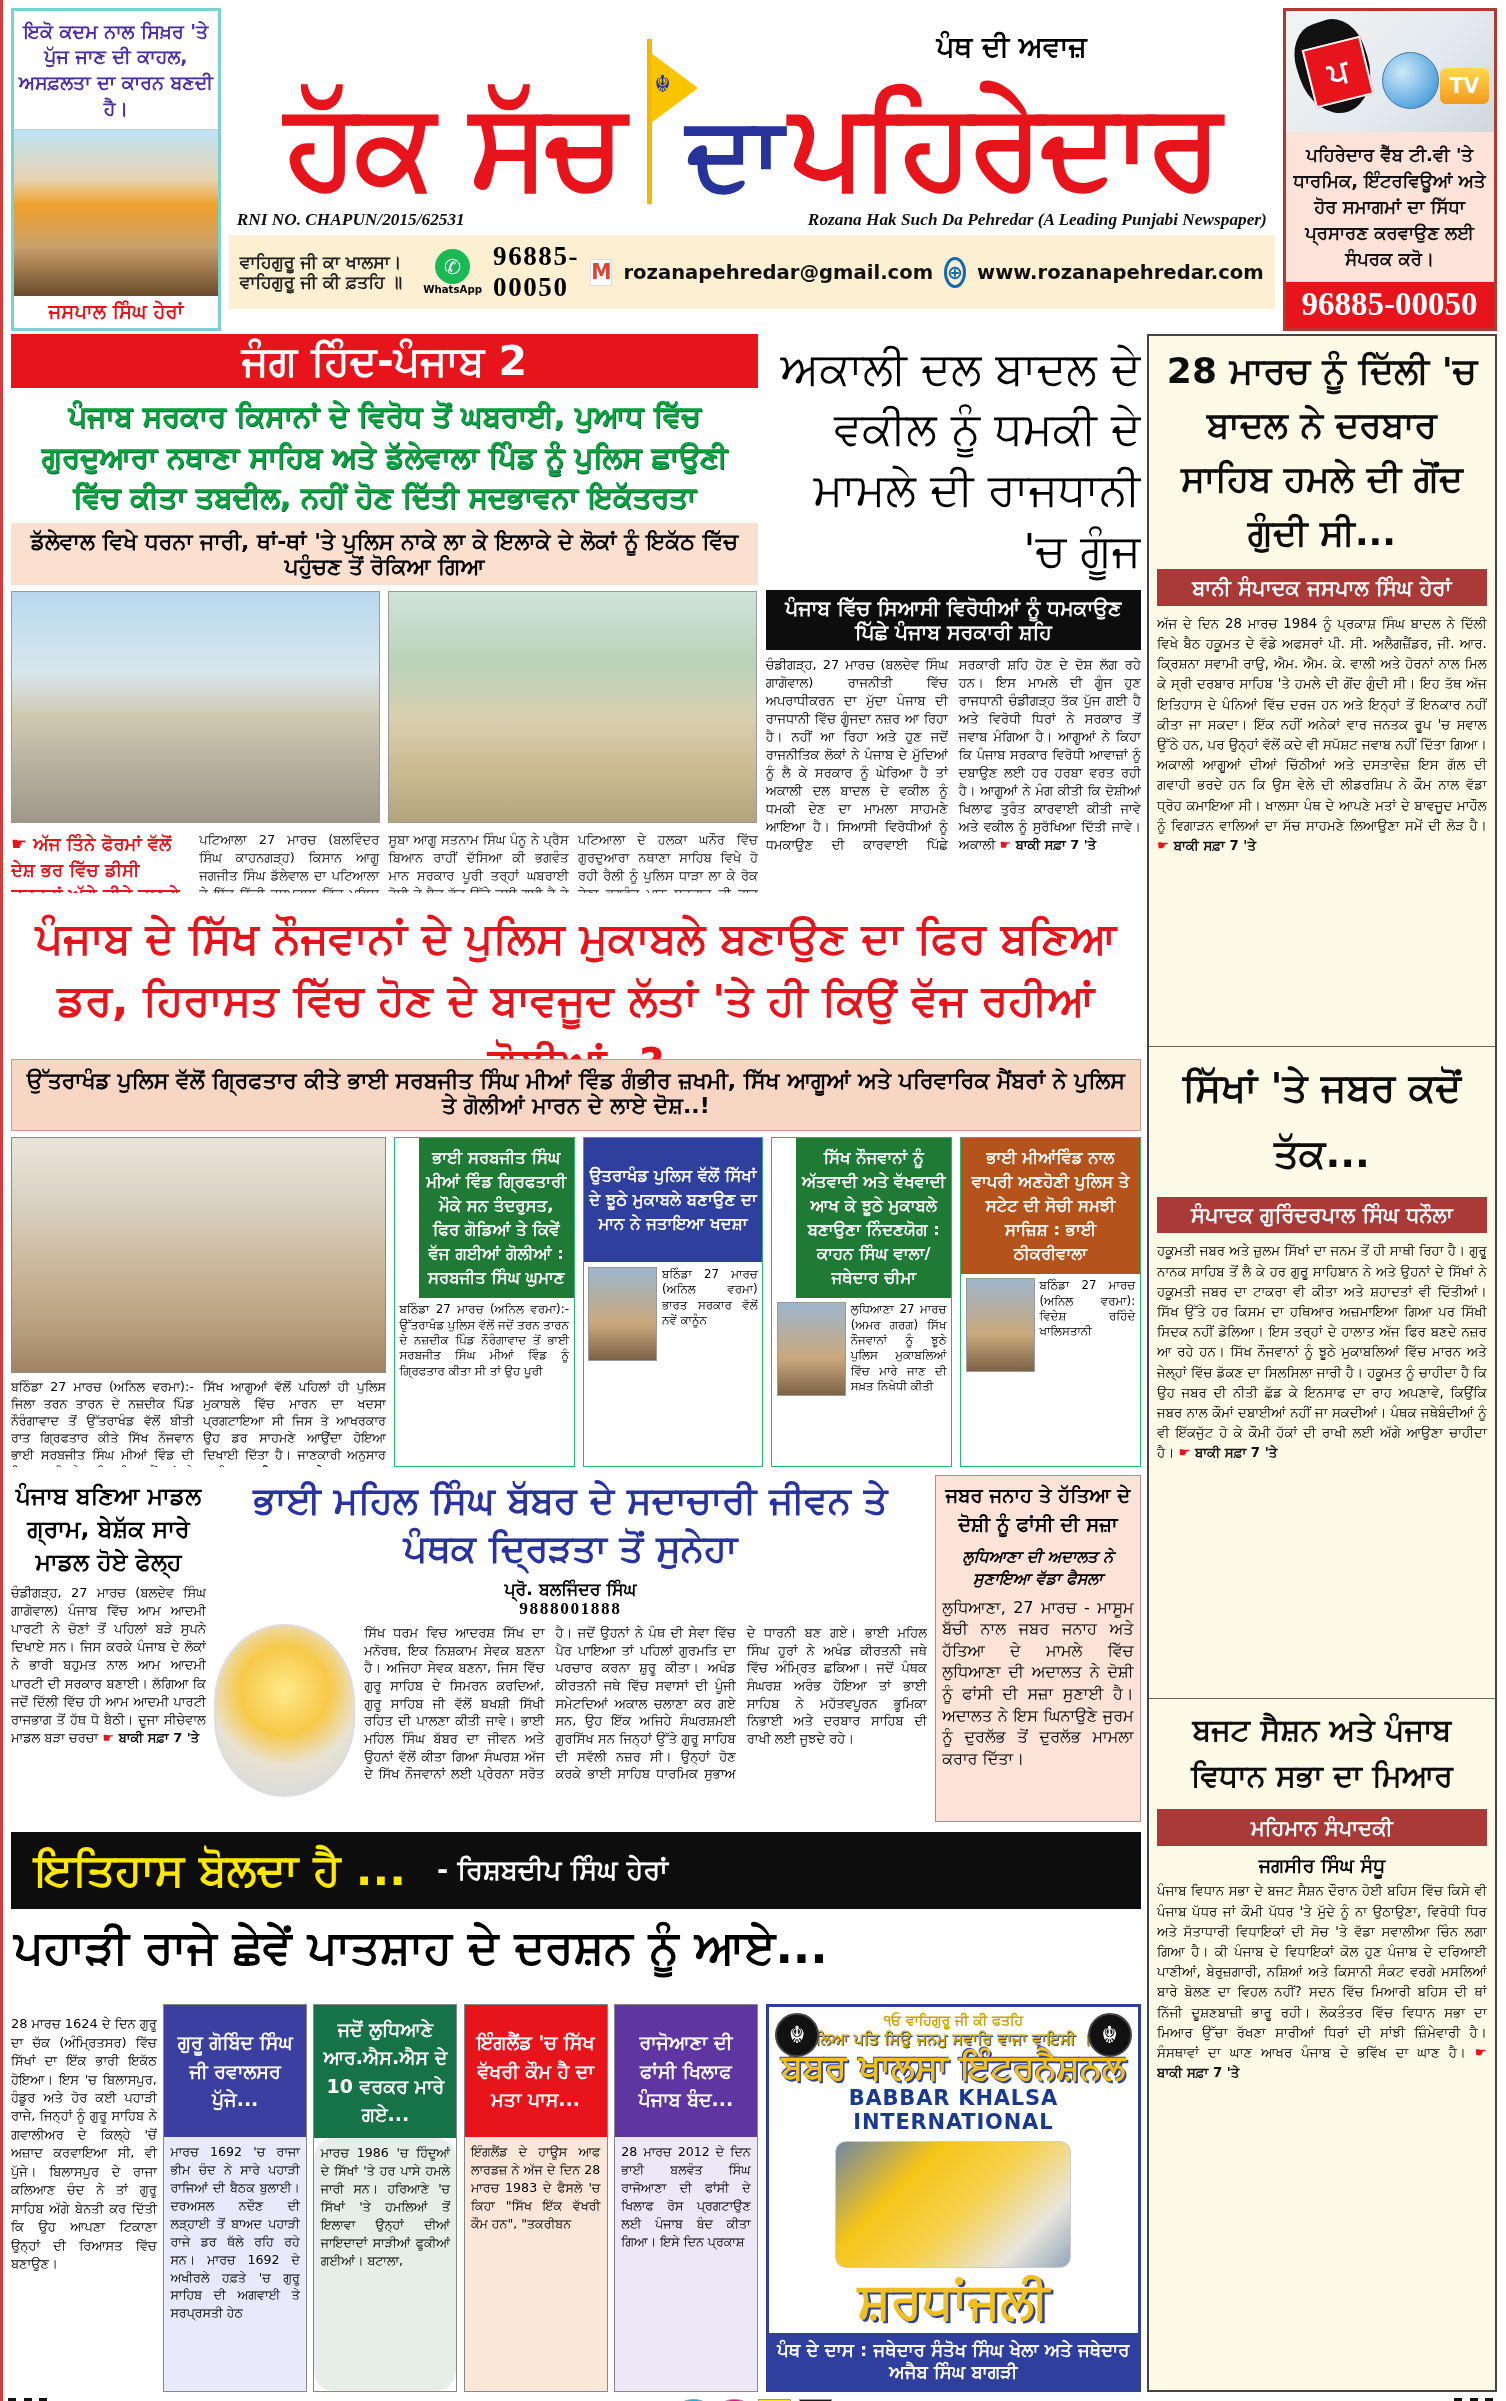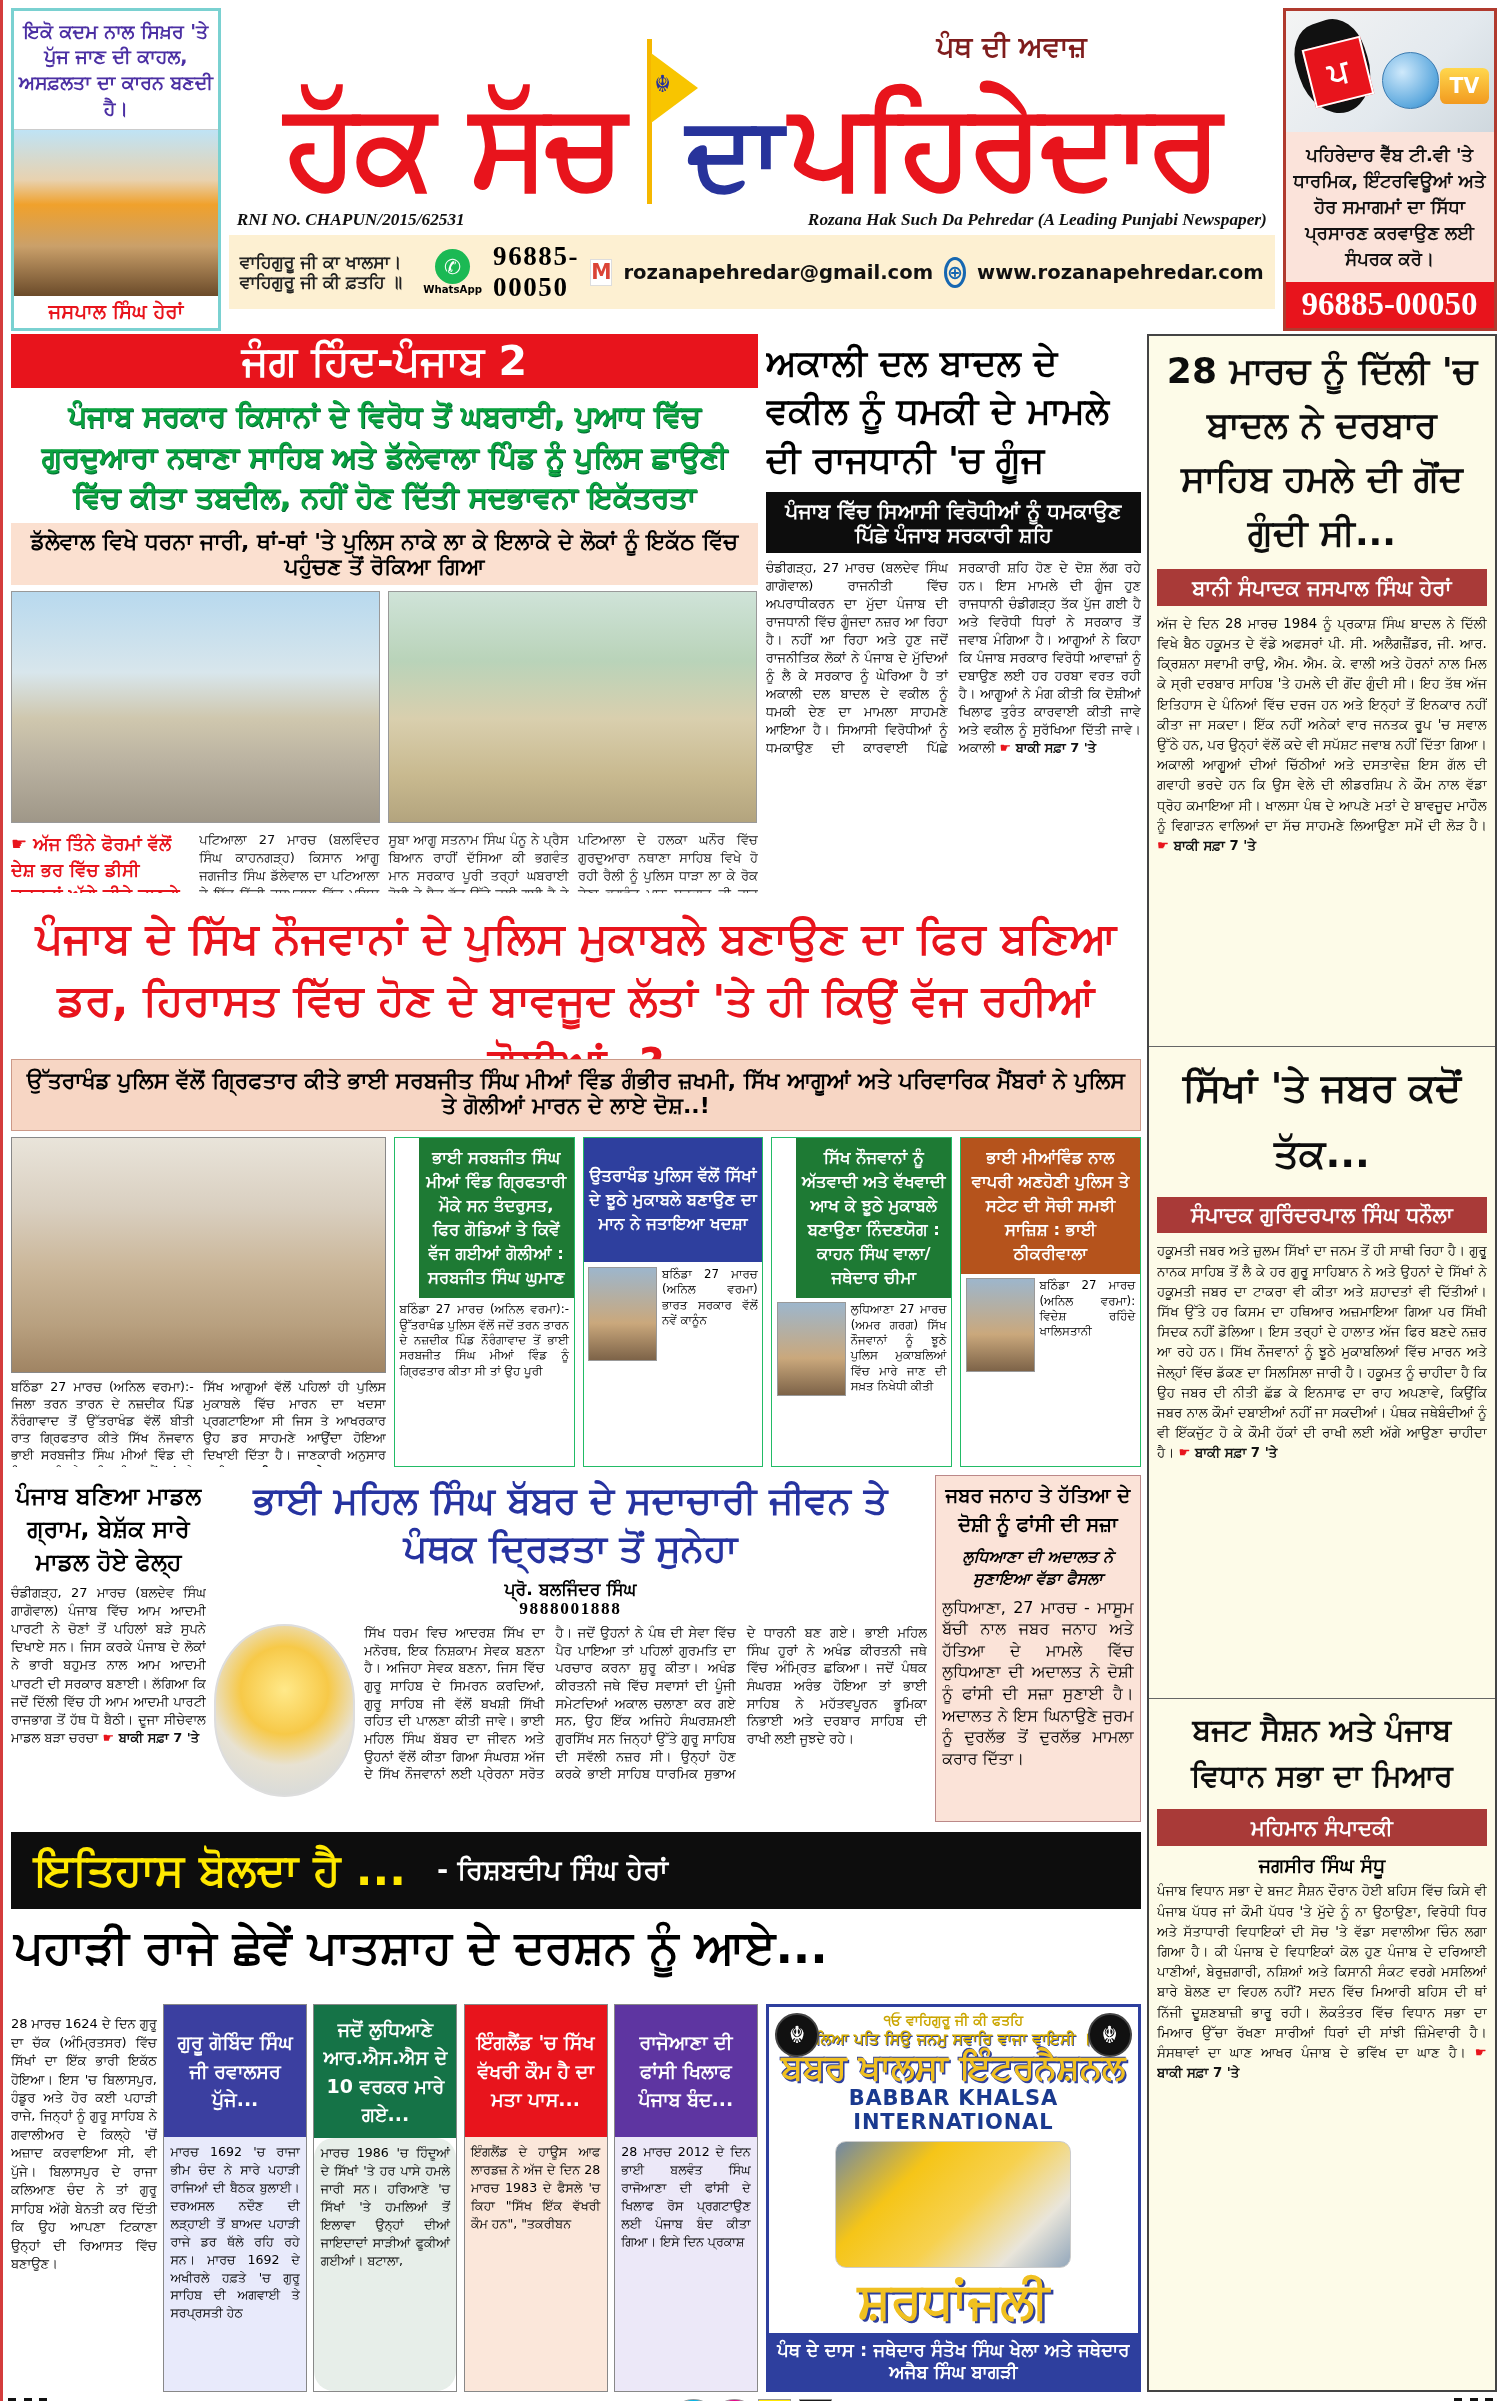--- a/index.html
+++ b/index.html
@@ -14,21 +14,21 @@
   .quote-photo { flex:1; background:linear-gradient(180deg,#bfe3f5 0%,#e8d2b0 30%,#f0a12c 45%,#caa06a 70%,#6b4b2a 100%); border-top:0.8px solid #ccc; position:relative; }
   .quote-author { color:#e8141c; font-weight:bold; font-size:19.6px; text-align:center; padding:4.7px 1.6px; }
   .mast-center { flex:1; display:flex; flex-direction:column; }
   .mast-title-row { height:196px; display:flex; align-items:flex-end; justify-content:center; position:relative; white-space:nowrap; }
   .mast-title-row .t-red { color:#e8141c; font-weight:900; font-size:118px; line-height:1; letter-spacing:-3.1px; }
   .mast-title-row .t-blue { color:#27339b; font-weight:900; font-size:102px; line-height:1; margin:0 6.3px; }
   .flag { width:55px; height:165px; position:relative; margin:0 1.6px; flex:0 0 auto; }
   .flag .pole { position:absolute; left:23.6px; top:0; width:4.7px; height:165px; background:#f5b700; }
   .flag .pennant { position:absolute; left:28px; top:14px; width:0; height:0; border-top:35px solid transparent; border-bottom:35px solid transparent; border-left:47px solid #f8c500; }
   .flag .khanda { position:absolute; left:31px; top:31px; color:#27339b; font-size:23.6px; }
-  .tagline { position:absolute; right:188px; top:22px; color:#7f1d1d; font-weight:bold; font-size:28px; }
+  .tagline { position:absolute; right:188px; top:22px; color:#000000; font-weight:bold; font-size:28px; }
   .rni-row { display:flex; justify-content:space-between; font-family:"Liberation Serif", serif; font-style:italic; font-weight:bold; font-size:17.3px; padding:6.3px 7.9px 4.7px 7.9px; color:#111; }
   .issue-bar { background:#1667b1; color:#fff; font-weight:bold; font-size:19.6px; text-align:center; padding:7.9px 4.7px; border-radius:1.6px; }
   .fateh-bar { background:#fdf0d2; display:flex; align-items:center; gap:11px; padding:6.3px 11px; font-size:19px; }
   .fateh-text { font-weight:bold; color:#222; font-size:17.3px; }
   .wa-icon { width:35px; height:35px; border-radius:50%; background:#1bb954; color:#fff; font-size:20.4px; display:flex; align-items:center; justify-content:center; flex:0 0 auto; }
   .wa-wrap { display:flex; flex-direction:column; align-items:center; }
   .wa-label { font-size:10.2px; font-weight:bold; }
   .phone-num { font-family:"Liberation Serif", serif; font-weight:bold; font-size:27px; letter-spacing:1.6px; }
   .gm-icon { width:35px; height:27px; background:#fff; border:1.6px solid #ddd; color:#db4437; font-weight:900; font-size:20.4px; display:flex; align-items:center; justify-content:center; }
   .globe-icon { width:31px; height:31px; border-radius:50%; border:3.1px solid #1667b1; color:#1667b1; display:flex; align-items:center; justify-content:center; font-size:19px; font-weight:bold; }
@@ -57,21 +57,21 @@
   .ph { border:0.8px solid #999; position:relative; overflow:hidden; }
   .ph-police { width:369px; height:232px; background:linear-gradient(180deg,#b8d9ee 0%,#d8e6ec 35%,#cfc7ae 55%,#b9b1a0 75%,#9f9788 100%); }
   .ph-rally { width:369px; height:232px; background:linear-gradient(180deg,#cfe3d8 0%,#b9d3b9 30%,#d9cfae 55%,#c8b98f 80%,#b3a47e 100%); }
   .lead-cols { display:flex; gap:9.4px; margin-top:7.9px; flex:1; overflow:hidden; }
   .lead-bullets { width:179px; flex:0 0 auto; color:#e8141c; font-weight:bold; font-size:18px; line-height:1.4; }
   .lead-bullets .b { margin-bottom:11px; }
   .hand { color:#e8141c; font-weight:bold; }
   .lead-col { width:179px; flex:1; font-size:13px; text-align:justify; line-height:1.38; color:#111; }
   .cont { color:#111; font-weight:bold; white-space:nowrap; }
   .akali { flex:1; display:flex; flex-direction:column; overflow:hidden; }
-  .akali-headline { font-weight:700; font-size:36px; text-align:left; line-height:1.35; color:#000; padding-top:4.7px; }
+  .akali-headline { font-weight:400; font-size:45px; text-align:right; line-height:1.35; color:#000; padding-top:4.7px; }
   .akali-bar { background:#0d0d0d; color:#fff; font-weight:bold; font-size:20.4px; text-align:center; padding:6.3px 3.1px; margin:7.9px 0 6.3px 0; }
   .akali-body { column-count:2; column-gap:11px; font-size:13px; text-align:justify; line-height:1.38; flex:1; overflow:hidden; }
 
   
   .fear { color:#e8141c; font-weight:900; font-size:43px; text-align:center; line-height:1.45; padding:14px 3.1px 6.3px 3.1px; height:166px; overflow:hidden; }
   .mw-subhead { background:#f7d6c4; border:0.8px solid #c98; font-weight:bold; font-size:22px; text-align:center; padding:7.9px 4.7px; height:72px; overflow:hidden; }
 
   
   .boxes-row { display:flex; gap:7.9px; margin-top:6.3px; height:330px; overflow:hidden; }
   .hosp-cell { width:375px; flex:0 0 auto; display:flex; flex-direction:column; }

